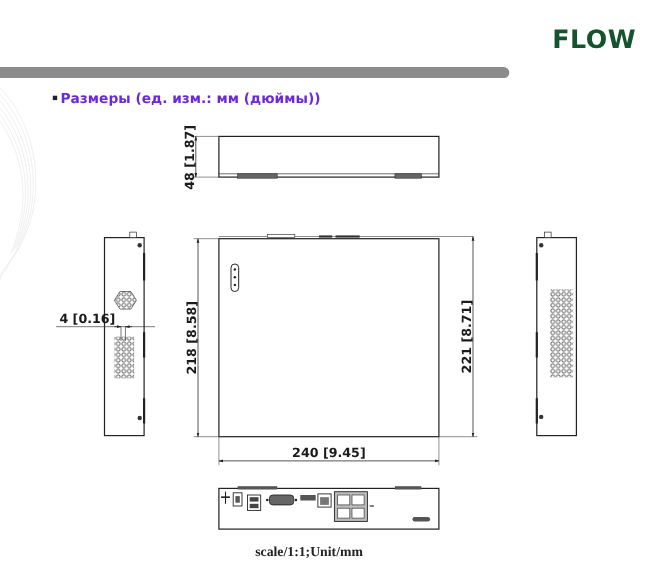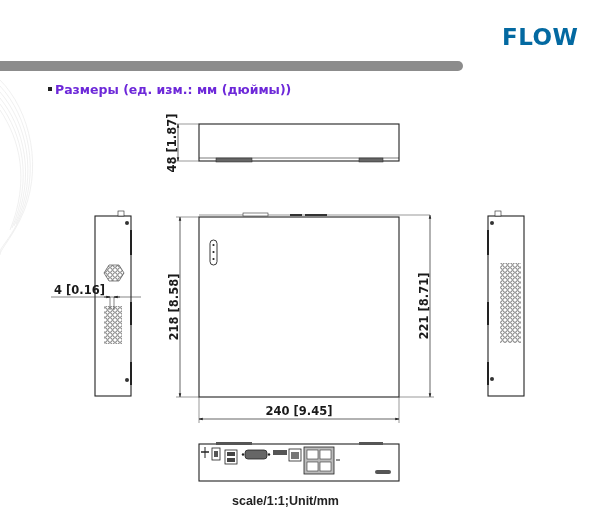--- a/index.html
+++ b/index.html
@@ -1,27 +1,27 @@
 <!DOCTYPE html>
 <html><head>
 <meta charset="utf-8">
 <style>
   html, body { margin:0; padding:0; background:#ffffff; }
   body { width:600px; height:527px; position:relative; overflow:hidden;
          font-family:"Liberation Sans", sans-serif; color:#222; }
   .logo { position:absolute; left:502px; top:24px; font-family:"DejaVu Sans", sans-serif;
-          font-weight:bold; font-size:23px; letter-spacing:0.5px; color:#0369a1; }
+          font-weight:bold; font-size:23px; letter-spacing:0.5px; color:#14532d; }
   .topbar { position:absolute; left:0; top:61px; width:463px; height:10px;
             background:#8c8c8c; border-radius:0 6px 6px 0; }
   .section-title { position:absolute; left:48px; top:82px; font-size:12.5px; font-weight:bold;
                    color:#6d28d9; font-family:"DejaVu Sans", sans-serif; }
   .bullet { display:inline-block; width:4px; height:4px; background:#222; margin-right:3px;
             vertical-align:middle; position:relative; top:-2px; }
   .caption { position:absolute; left:232px; top:494px; font-size:12.5px; font-weight:bold;
-             color:#222; font-family:Liberation Sans, sans-serif; }
+             color:#222; font-family:Liberation Serif, serif; }
   svg { position:absolute; left:0; top:0; }
   .dimtxt { font-family:"DejaVu Sans", sans-serif; font-size:11.5px; font-weight:bold; fill:#1a1a1a; }
 </style>
 </head>
 <body>
 
 <div class="logo">FLOW</div>
 <div class="topbar"></div>
 
 <div class="section-title">

